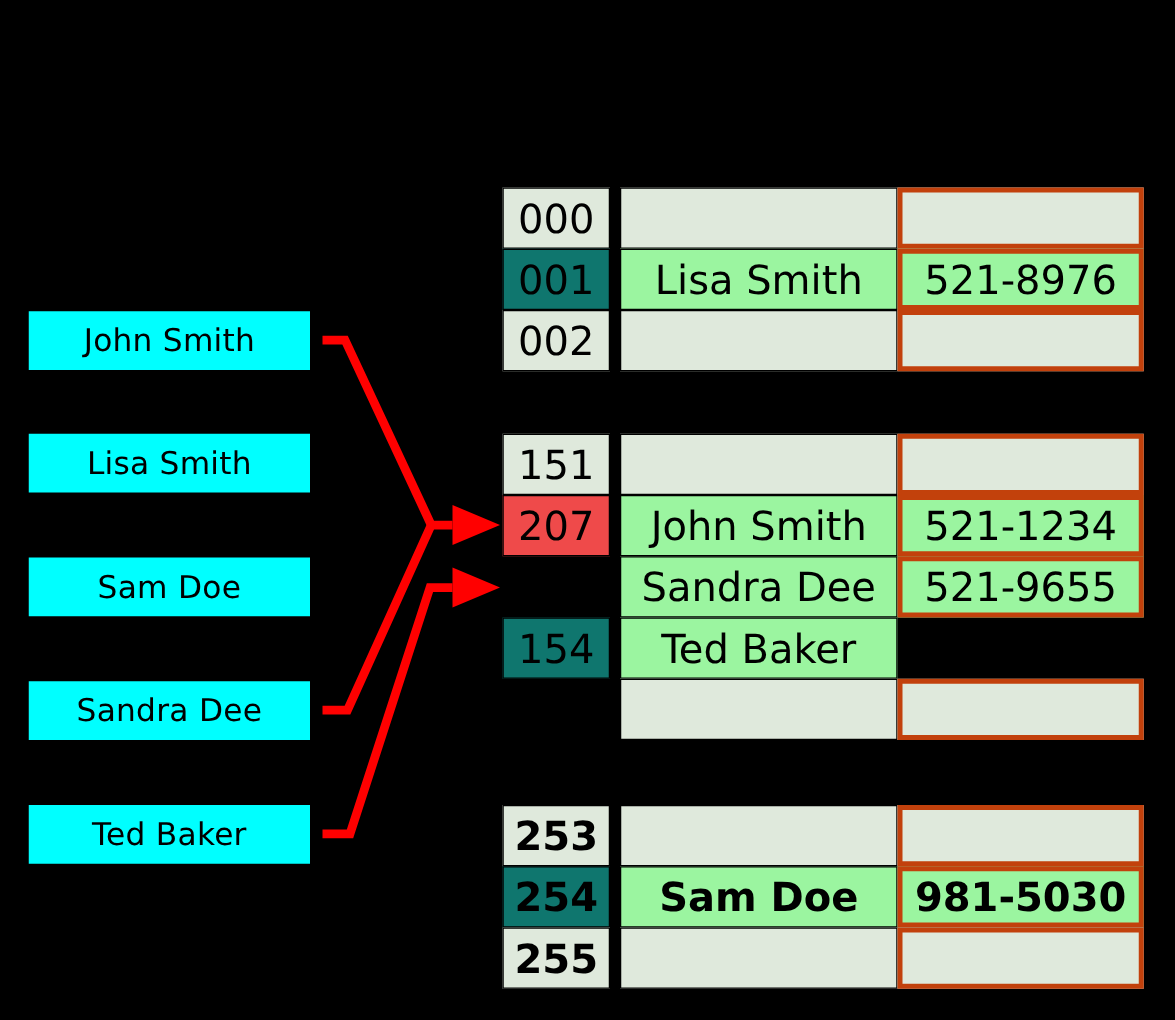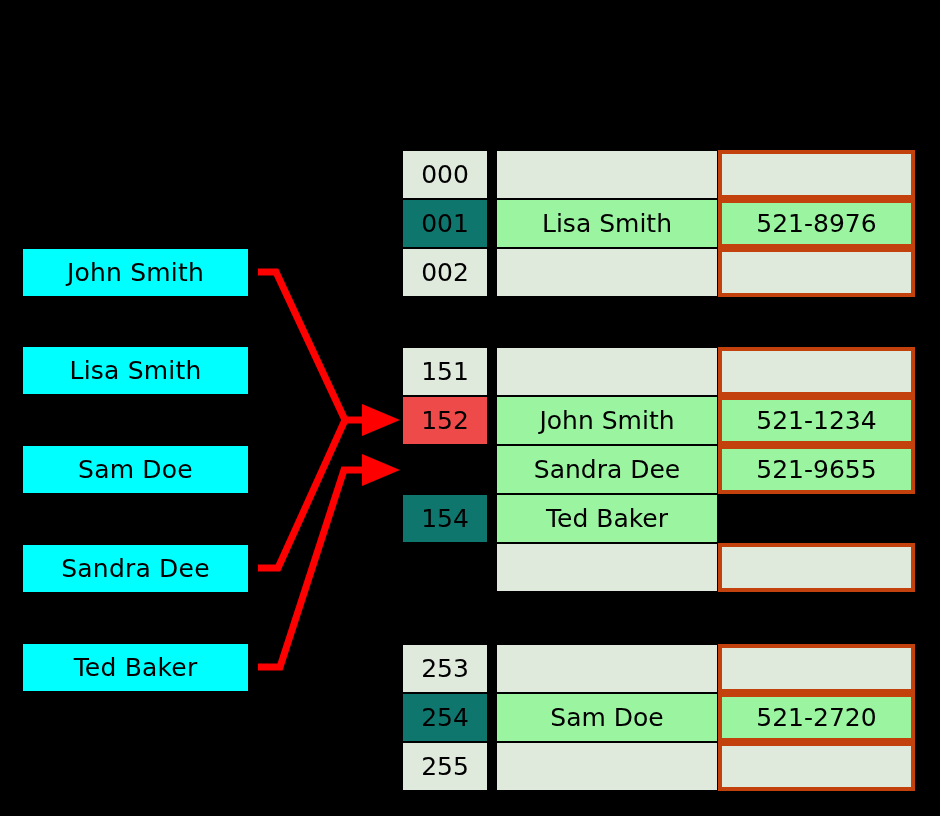--- a/index.html
+++ b/index.html
@@ -48,21 +48,21 @@
     box-sizing: border-box;
   }
   .cell {
     position: absolute;
     top: 0;
     height: 49px;
     box-sizing: border-box;
     display: flex;
     align-items: center;
     justify-content: center;
-    font-size: 25px;
+    font-size: 32px;
     color: #000000;
     line-height: 1;
   }
   .cell-index {
     left: 0;
     width: 86px;
     border: 1px solid #000000;
   }
   .cell-name {
     left: 94px;
@@ -133,48 +133,48 @@
     </div>
   </div>
 
   <div class="bucket-table" style="top:347px;text-align:center;">
     <div class="bucket-row">
       <div class="cell cell-index idx-empty">151</div>
       <div class="cell cell-name val-empty"></div>
       <div class="cell cell-phone val-empty"></div>
     </div>
     <div class="bucket-row">
-      <div class="cell cell-index idx-collide">152</div>
+      <div class="cell cell-index idx-collide">207</div>
       <div class="cell cell-name val-filled">John Smith</div>
       <div class="cell cell-phone val-filled">521-1234</div>
     </div>
     <div class="bucket-row">
       <div class="cell cell-name val-filled">Sandra Dee</div>
       <div class="cell cell-phone val-filled">521-9655</div>
     </div>
     <div class="bucket-row">
       <div class="cell cell-index idx-filled">154</div>
       <div class="cell cell-name val-filled">Ted Baker</div>
     </div>
     <div class="bucket-row">
       <div class="cell cell-name val-empty"></div>
       <div class="cell cell-phone val-empty"></div>
     </div>
   </div>
 
-  <div class="bucket-table" style="top:644px;">
+  <div class="bucket-table" style="top:644px;font-weight:bold;">
     <div class="bucket-row">
       <div class="cell cell-index idx-empty">253</div>
       <div class="cell cell-name val-empty"></div>
       <div class="cell cell-phone val-empty"></div>
     </div>
     <div class="bucket-row">
       <div class="cell cell-index idx-filled">254</div>
       <div class="cell cell-name val-filled">Sam Doe</div>
-      <div class="cell cell-phone val-filled">521-2720</div>
+      <div class="cell cell-phone val-filled">981-5030</div>
     </div>
     <div class="bucket-row">
       <div class="cell cell-index idx-empty">255</div>
       <div class="cell cell-name val-empty"></div>
       <div class="cell cell-phone val-empty"></div>
     </div>
   </div>
 
   <svg id="arrows" viewBox="0 0 940 816">
 

